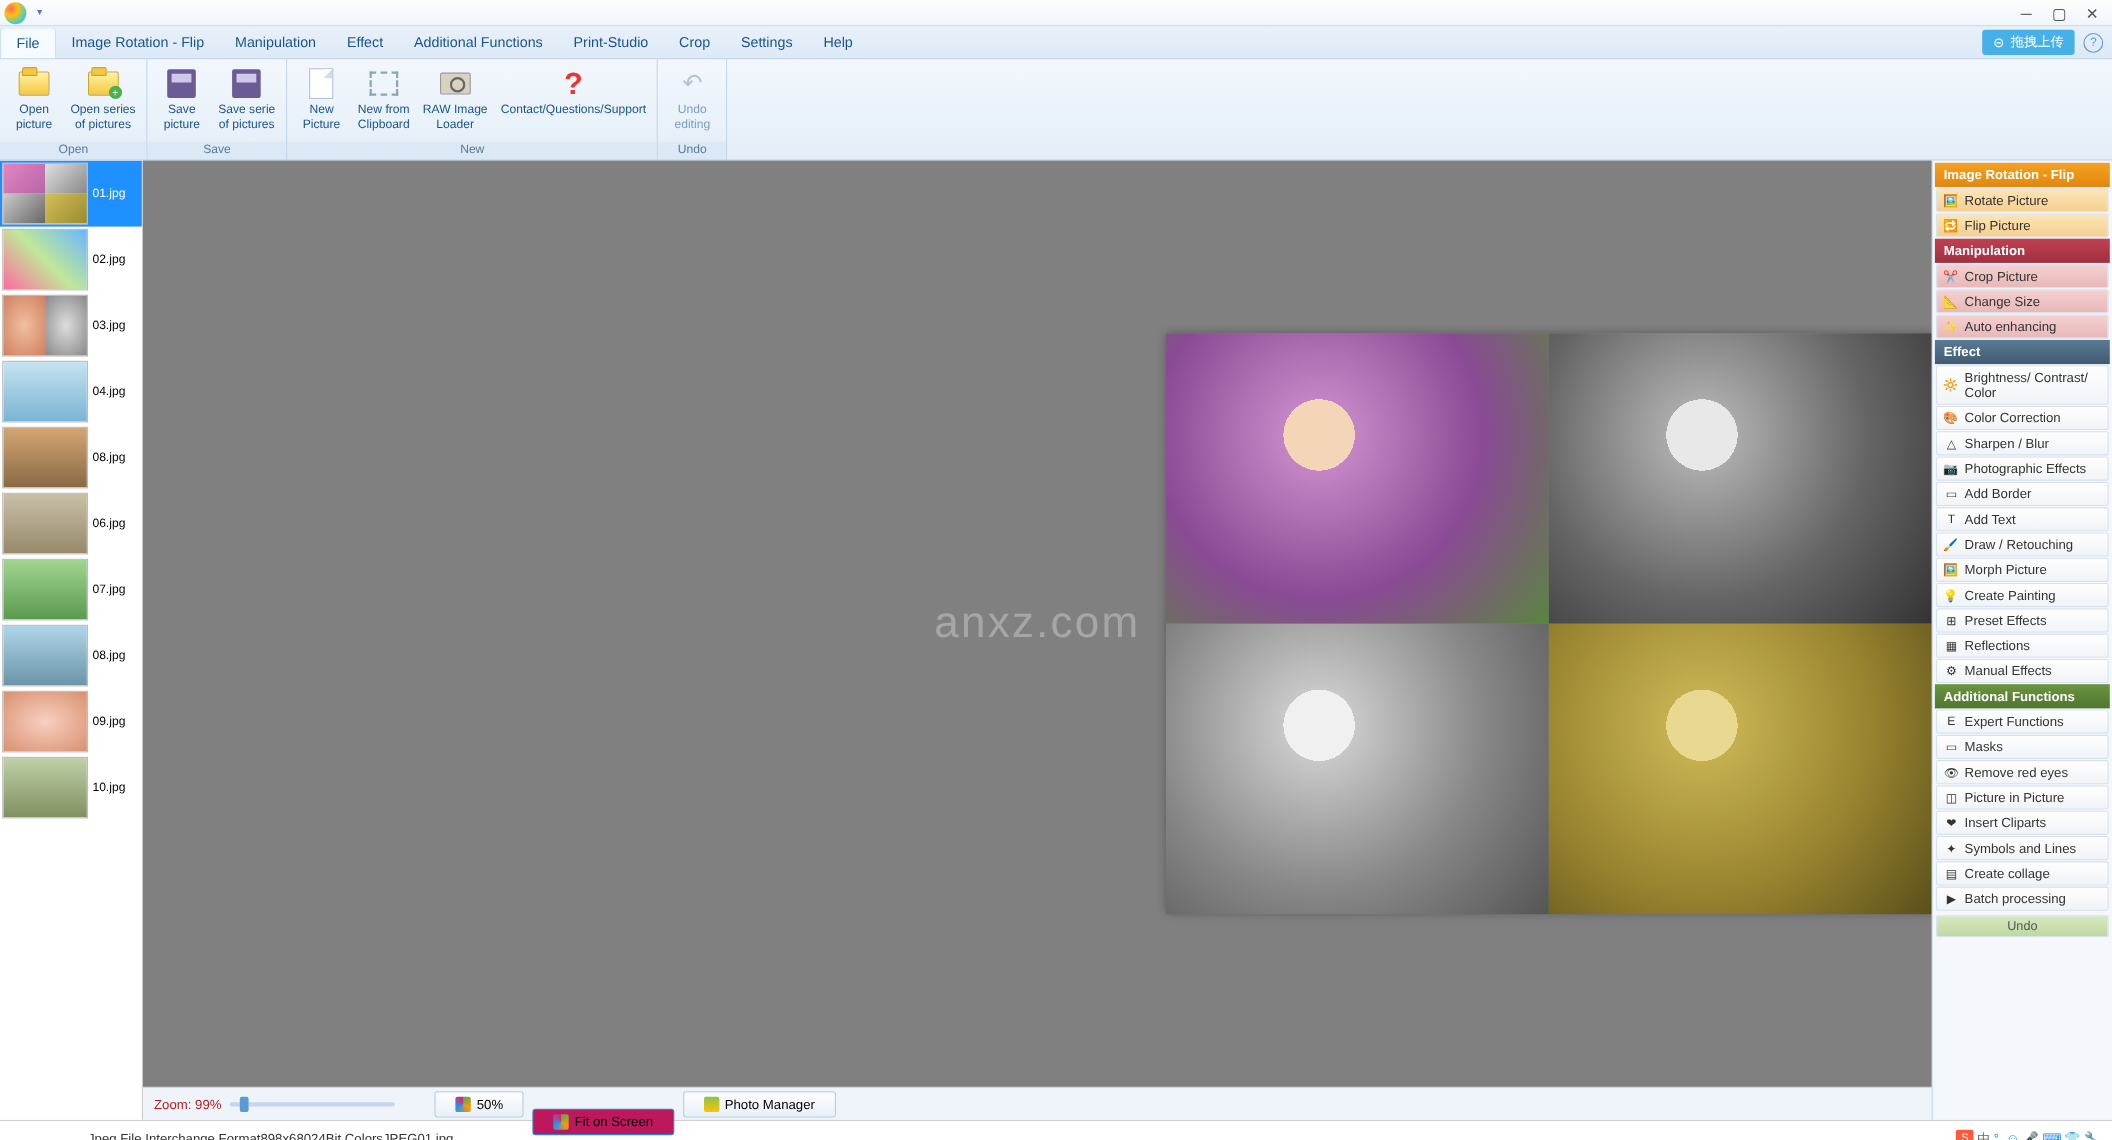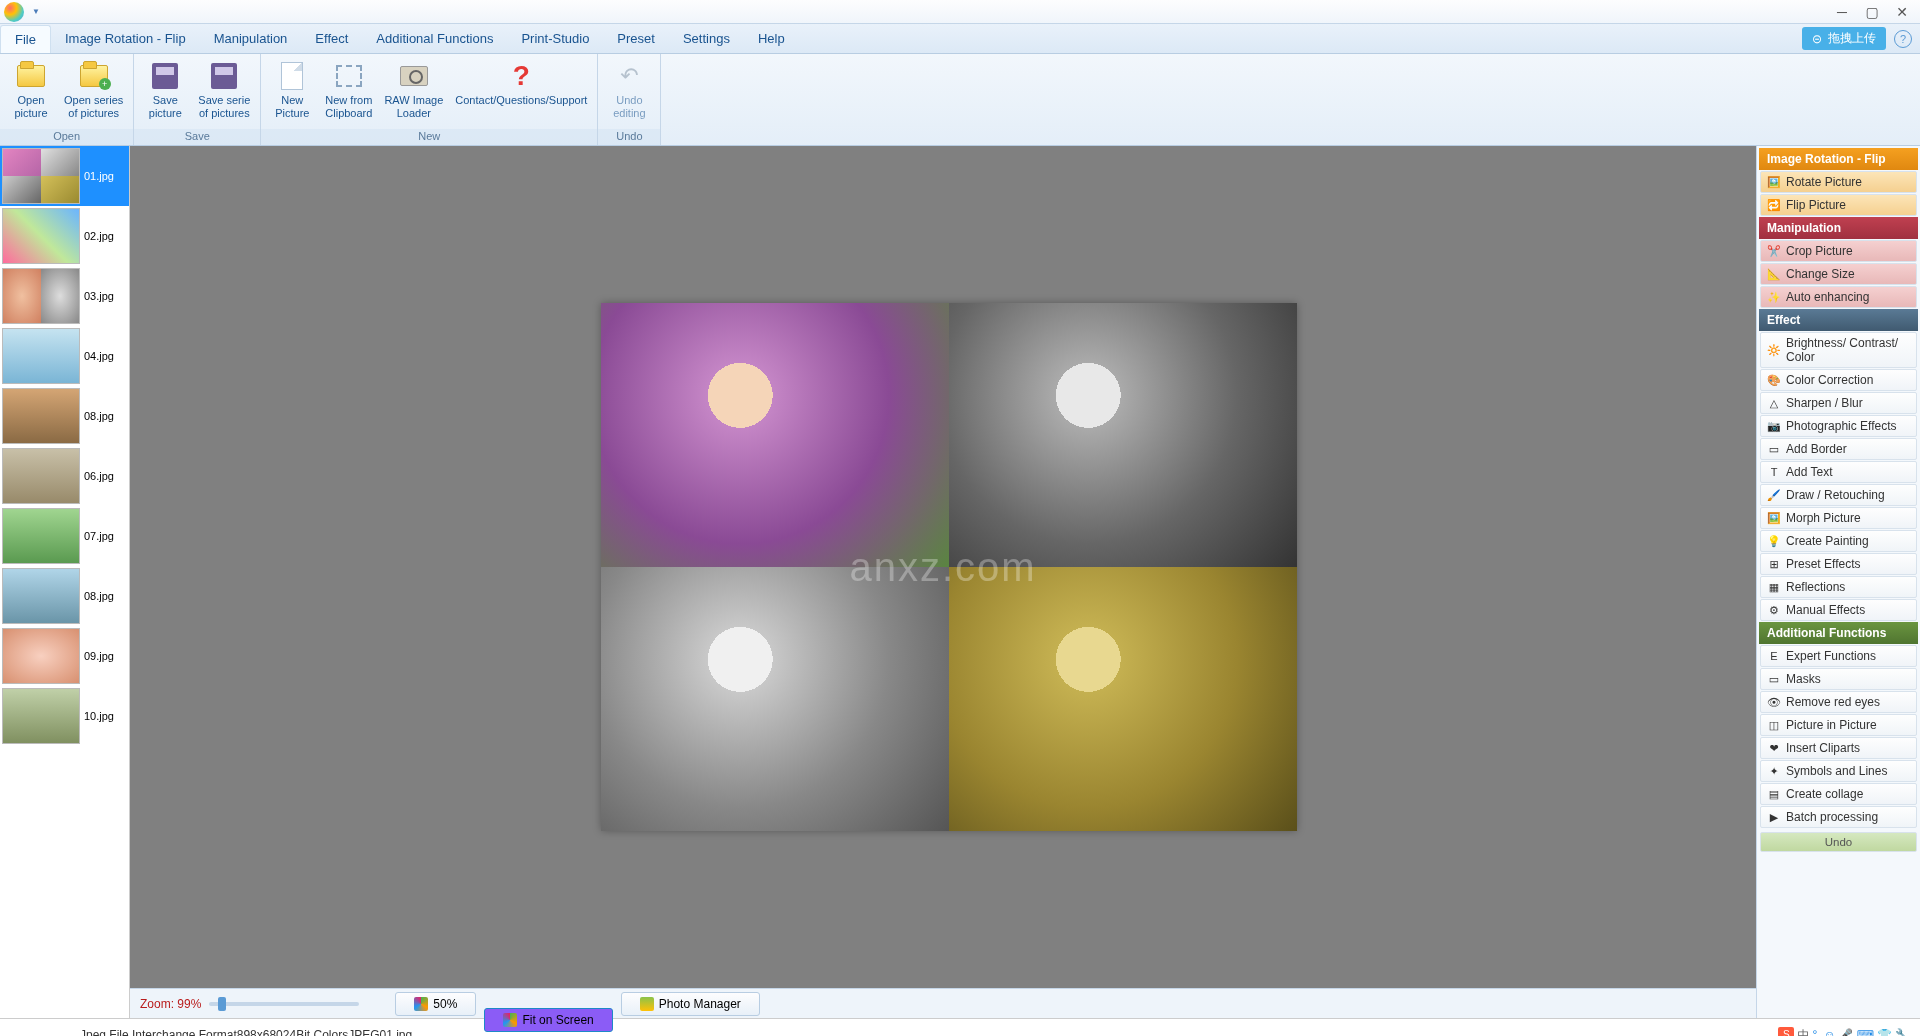--- a/index.html
+++ b/index.html
@@ -62,35 +62,35 @@
 .t3b { background: radial-gradient(#ddd,#888); }
 .t4a { background: linear-gradient(#c5e3f0,#7ab5d5); }
 .t5a { background: linear-gradient(#d4a574,#8a6a44); }
 .t6a { background: linear-gradient(#c8c0a8,#988a6a); }
 .t7a { background: linear-gradient(#a0d590,#5a9a50); }
 .t8a { background: linear-gradient(#b0d5e8,#6a95a8); }
 .t9a { background: radial-gradient(#f8d0c0,#d89070); }
 .t10a { background: linear-gradient(#c0d0a8,#809060); }
 
 .canvas-area { flex: 1; display: flex; flex-direction: column; }
-.canvas-viewport { flex: 1; background: #808080; display: flex; align-items: center; justify-content: center; overflow: hidden; position: relative; padding-left: 11px; }
+.canvas-viewport { flex: 1; background: #808080; display: flex; align-items: center; justify-content: flex-end; overflow: hidden; position: relative; padding-left: 11px; }
 .canvas-img { width: 696px; height: 528px; display: grid; grid-template: 1fr 1fr / 1fr 1fr; box-shadow: 0 0 8px rgba(0,0,0,0.3); }
 .quad { position: relative; overflow: hidden; }
 .quad.color { background: radial-gradient(circle at 40% 35%, #f5d5b8 0%, #f5d5b8 12%, #c485c5 12%, #8a4a95 55%, #5a8540 100%); }
 .quad.bw { background: radial-gradient(circle at 40% 35%, #e8e8e8 0%, #e8e8e8 12%, #aaa 12%, #666 55%, #333 100%); }
 .quad.gray { background: radial-gradient(circle at 40% 35%, #f0f0f0 0%, #f0f0f0 12%, #c8c8c8 12%, #888 55%, #555 100%); }
 .quad.sepia { background: radial-gradient(circle at 40% 35%, #e8d890 0%, #e8d890 12%, #c4b050 12%, #9a8530 55%, #5a4f1a 100%); }
 .watermark { position: absolute; left: 50%; top: 50%; transform: translate(-50%,-50%); color: rgba(255,255,255,0.3); font-size: 40px; pointer-events: none; letter-spacing: 2px; }
 
 .zoom-bar { height: 30px; background: #eef4fa; border-top: 1px solid #c5d6e8; display: flex; align-items: center; padding: 0 10px; gap: 8px; }
 .zoom-label { font-size: 12px; color: #b91c1c; }
 .zoom-slider { width: 150px; height: 4px; background: #c5d6e8; position: relative; border-radius: 2px; }
 .zoom-thumb { position: absolute; left: 6%; top: -5px; width: 8px; height: 14px; background: #5b9bd5; border-radius: 2px; }
 .zoom-btn { padding: 4px 18px; background: linear-gradient(#fdfdfe,#e8f0f8); border: 1px solid #b8cde2; border-radius: 3px; cursor: pointer; display: flex; align-items: center; gap: 5px; font-size: 12px; }
-.zoom-btn.active { border-color: #1e88c8; background: #8b5cf6; margin-top: 32px; }
+.zoom-btn.active { border-color: #1e88c8; background: #be185d; margin-top: 32px; }
 .mini-ico { width: 14px; height: 14px; display: inline-block; }
 
 .sidepanel { width: 164px; background: #f4f8fc; border-left: 1px solid #c5d6e8; overflow-y: auto; padding: 2px; }
 .sp-header { padding: 4px 8px; font-weight: bold; font-size: 12px; color: #fff; }
 .sp-header.orange { background: linear-gradient(#f5a020,#e08810); }
 .sp-header.red { background: linear-gradient(#c04050,#a03040); }
 .sp-header.blue { background: linear-gradient(#5a7a95,#405a70); }
 .sp-header.green { background: linear-gradient(#6a9540,#507530); }
 .sp-item { padding: 3px 6px; margin: 1px; background: linear-gradient(#fefefe,#f0f4f8); border: 1px solid #d8e2ec; border-radius: 2px; cursor: pointer; font-size: 11.5px; color: #333; display: flex; align-items: center; gap: 5px; }
 .sp-item.orange-bg { background: linear-gradient(#fce5b8,#f5d090); }
@@ -116,21 +116,21 @@
   </div>
 </div>
 
 <div class="menubar" id="menubar">
 <div class="menu-item active">File</div>
     <div class="menu-item">Image Rotation - Flip</div>
     <div class="menu-item">Manipulation</div>
     <div class="menu-item">Effect</div>
     <div class="menu-item">Additional Functions</div>
     <div class="menu-item">Print-Studio</div>
-    <div class="menu-item">Preset</div>
+    <div class="menu-item">Crop</div>
     <div class="menu-item">Settings</div>
     <div class="menu-item">Help</div>
     <div class="upload-pill">
       <span>⊝</span>
       <span>拖拽上传</span>
     </div>
     <div class="help-circle">?</div>
   </div>
 
 <div class="ribbon" id="ribbon">

